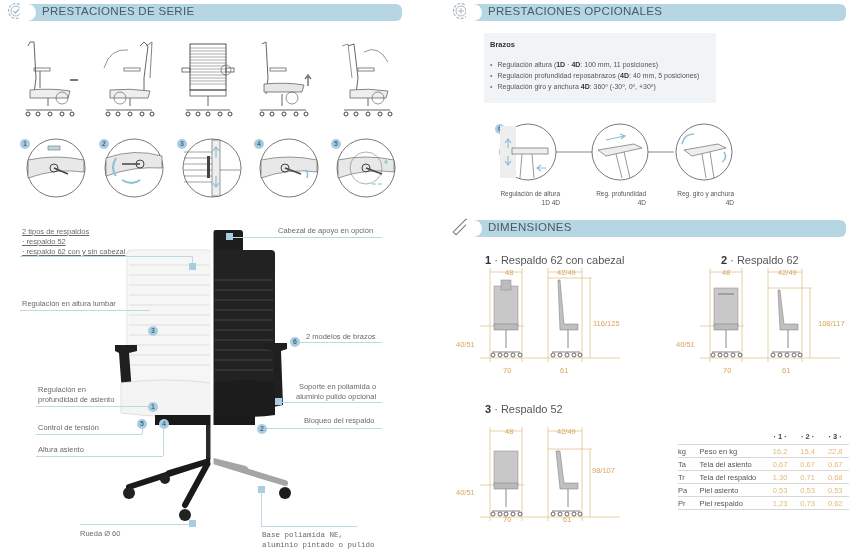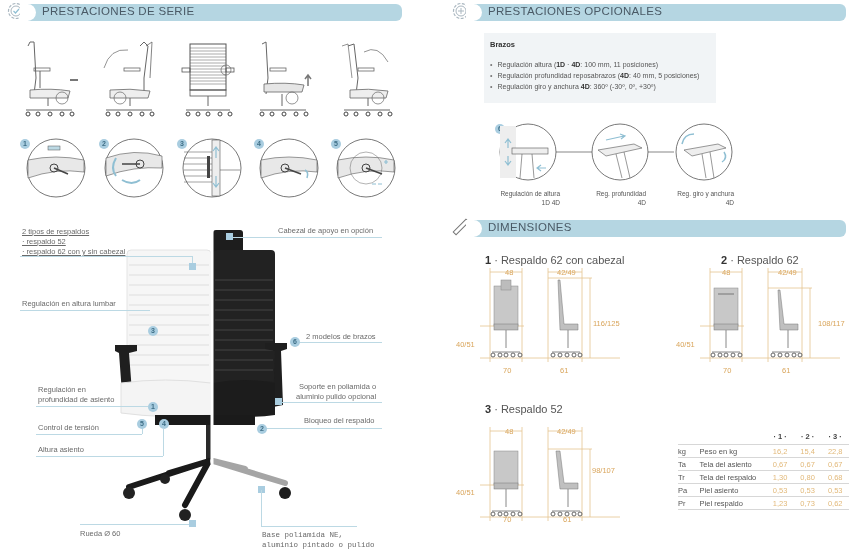--- a/index.html
+++ b/index.html
@@ -550,21 +550,21 @@
       <td class="ab">Ta</td>
       <td class="lbl">Tela del asiento</td>
       <td class="v">0,67</td>
       <td class="v">0,67</td>
       <td class="v">0,67</td>
     </tr>
     <tr>
       <td class="ab">Tr</td>
       <td class="lbl">Tela del respaldo</td>
       <td class="v">1,30</td>
-      <td class="v">0,80</td>
+      <td class="v">0,71</td>
       <td class="v">0,68</td>
     </tr>
     <tr>
       <td class="ab">Pa</td>
       <td class="lbl">Piel asiento</td>
       <td class="v">0,53</td>
       <td class="v">0,53</td>
       <td class="v">0,53</td>
     </tr>
     <tr>

